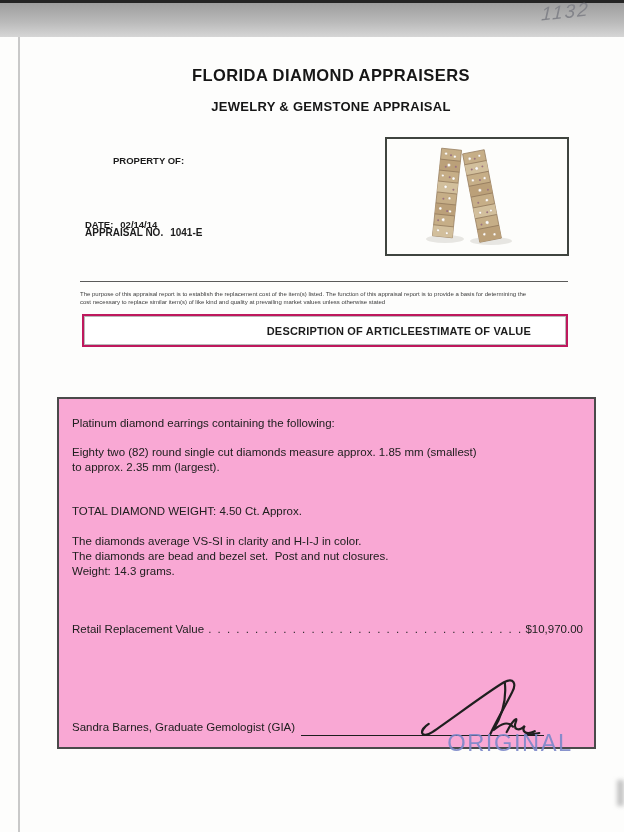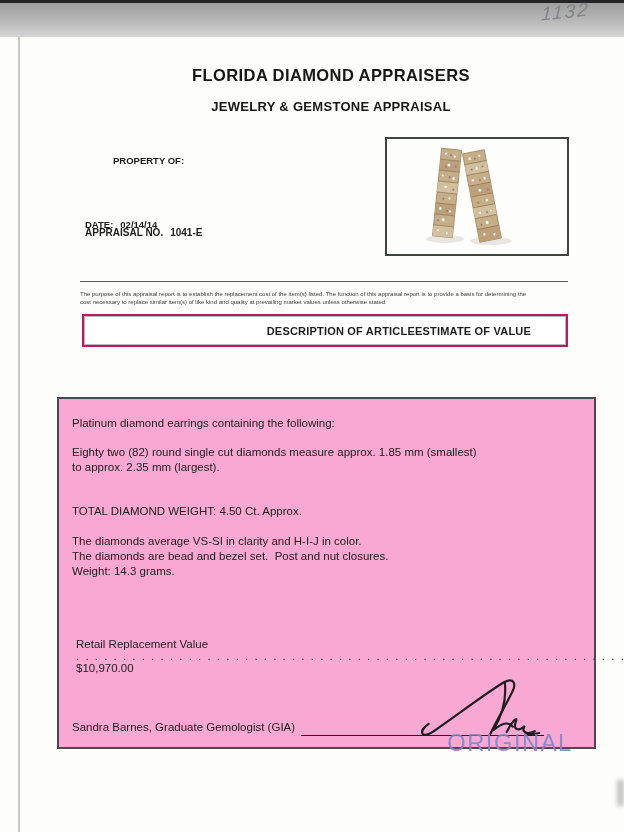--- a/index.html
+++ b/index.html
@@ -44,22 +44,22 @@
   .col-header-box { position: absolute; left: 82px; top: 314px; width: 486px; height: 33px;
     border: 2px solid #be185d; box-shadow: inset 0 0 0 1px #b9b9b9; box-sizing: border-box;
     display: flex; align-items: center; justify-content: flex-end; background: #fff; }
   .col-header-box .desc-h { font-size: 11px; font-weight: bold; padding-left: 8px; letter-spacing: 0.2px; }
   .col-header-box .est-h { font-size: 11px; font-weight: bold; padding-right: 35px; letter-spacing: 0.2px; }
 
   .main-box { position: absolute; left: 57px; top: 379px; width: 539px; height: 352px;
     border: 2px solid #4a4a4a; box-sizing: border-box; background: #f9a8d4; margin-top: 18px; }
   .bodyline { position: absolute; left: 13px; font-size: 11.5px; color: #202020; white-space: pre; }
 
-  .value-row { position: absolute; left: 13px; right: 11px; top: 239px; display: flex; align-items: baseline;
-    font-size: 11.5px; color: #202020; flex-direction: column; }
+  .value-row { position: absolute; left: 13px; right: 11px; top: 224px; display: flex; align-items: baseline;
+    font-size: 11.5px; color: #202020; }
   .value-label { white-space: nowrap; }
   .leader-dots { flex: 1; min-width: 0; overflow: hidden; white-space: pre; letter-spacing: 1.5px;
     margin: 0 4px; color: #2a2a2a; }
   .value-amount { white-space: nowrap; }
 
   .sig-row { position: absolute; left: 13px; top: 322px; display: flex; 
     font-size: 11.5px; color: #202020; }
   .sig-name { white-space: nowrap; }
   .sig-line { display: inline-block; width: 243px; height: 14px; border-bottom: 1.3px solid #1e1e1e; margin-left: 6px; }
   .sig-flourish { position: absolute; left: 340px; top: 276px; width: 170px; height: 68px; pointer-events: none; }

